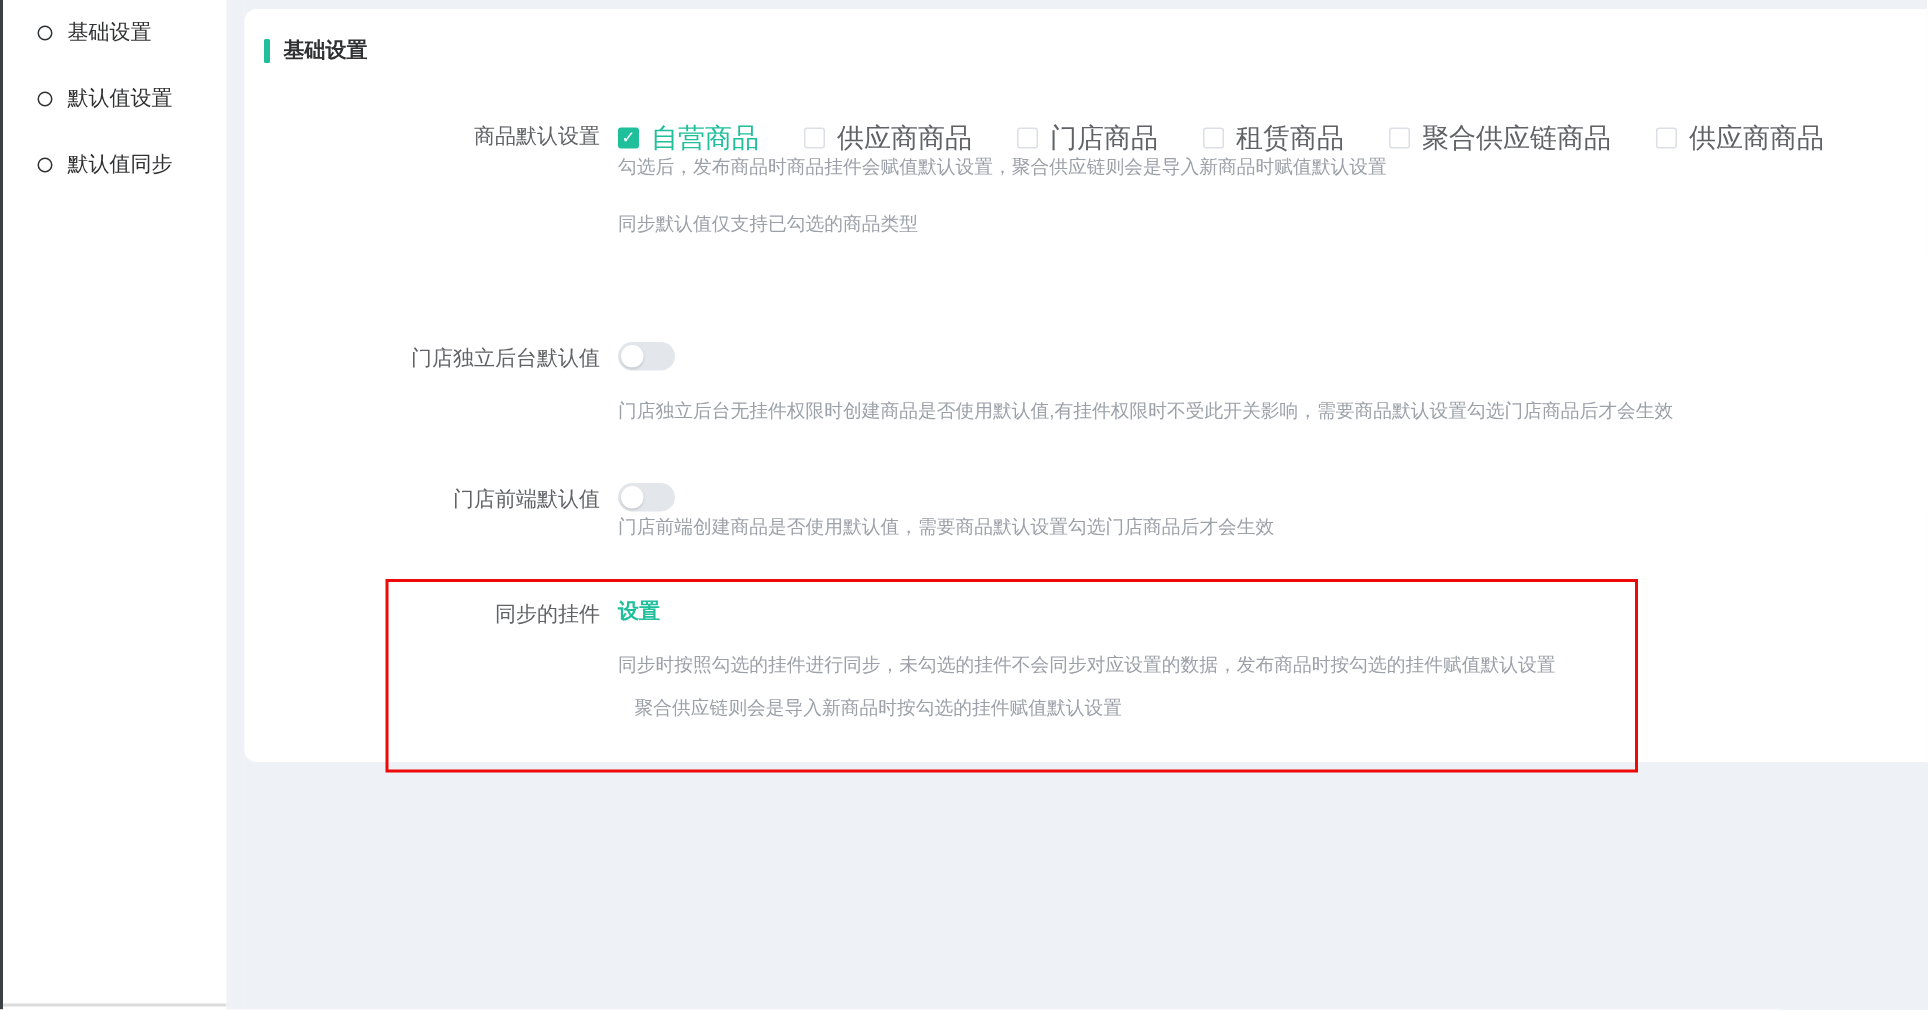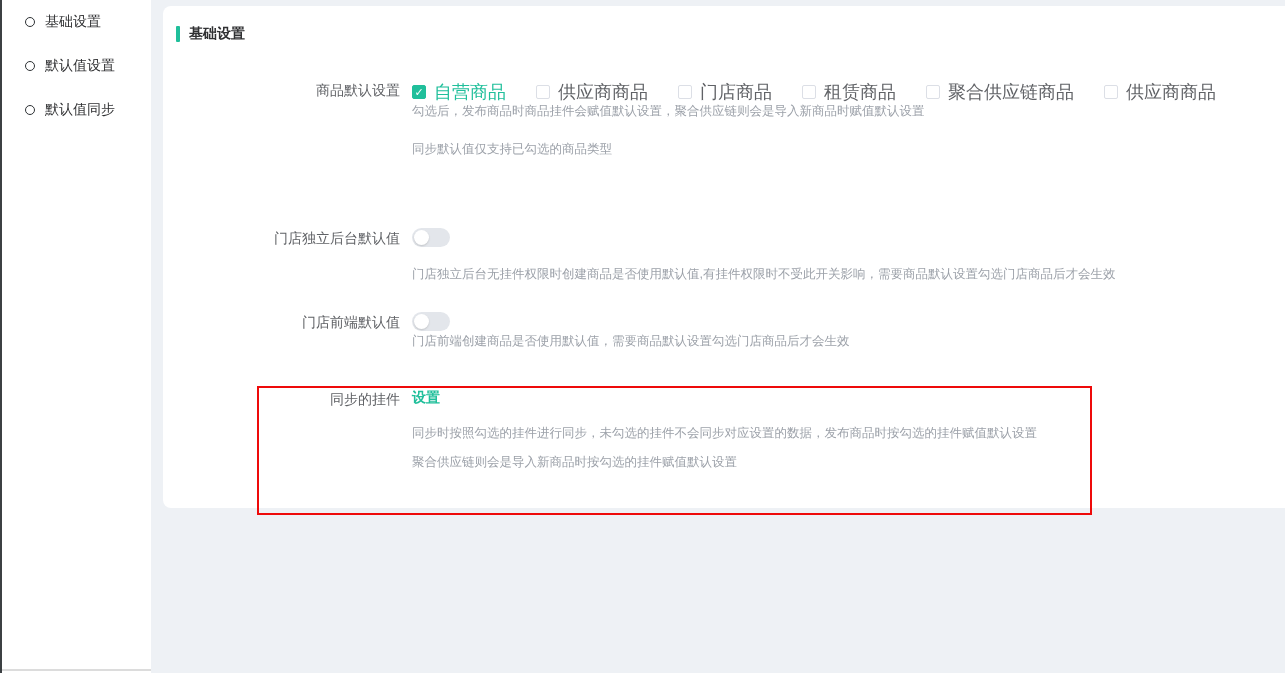--- a/index.html
+++ b/index.html
@@ -99,25 +99,25 @@
   .highlight-box {
     position:absolute; left:257px; top:386px; width:835px; height:129px;
     border:2px solid #ee0a0a; pointer-events:none;
   }
   
   .mt-row1 { margin-top:37px; }
   .mt-hint1 { }
   .mt-hint2 { margin-top:24px; }
   .mt-toggle1 { margin-top:72px; }
   .mt-hint3 { margin-top:17px; }
-  .mt-toggle2 { margin-top:31px; }
+  .mt-toggle2 { margin-top:41px; }
   .mt-hint4 { }
   .mt-sync { margin-top:41px; }
   .mt-hint5 { margin-top:17px; }
-  .mt-hint6 { margin-top:15px; }
+  .mt-hint6 { margin-top:15px;padding-left:11px; }
 </style>
 </head>
 <body>
 
 <div class="left-edge"></div>
 
 <aside class="sidebar">
   <div class="side-item">
     <span class="radio-circle"></span>
     <span class="side-label">基础设置</span>

